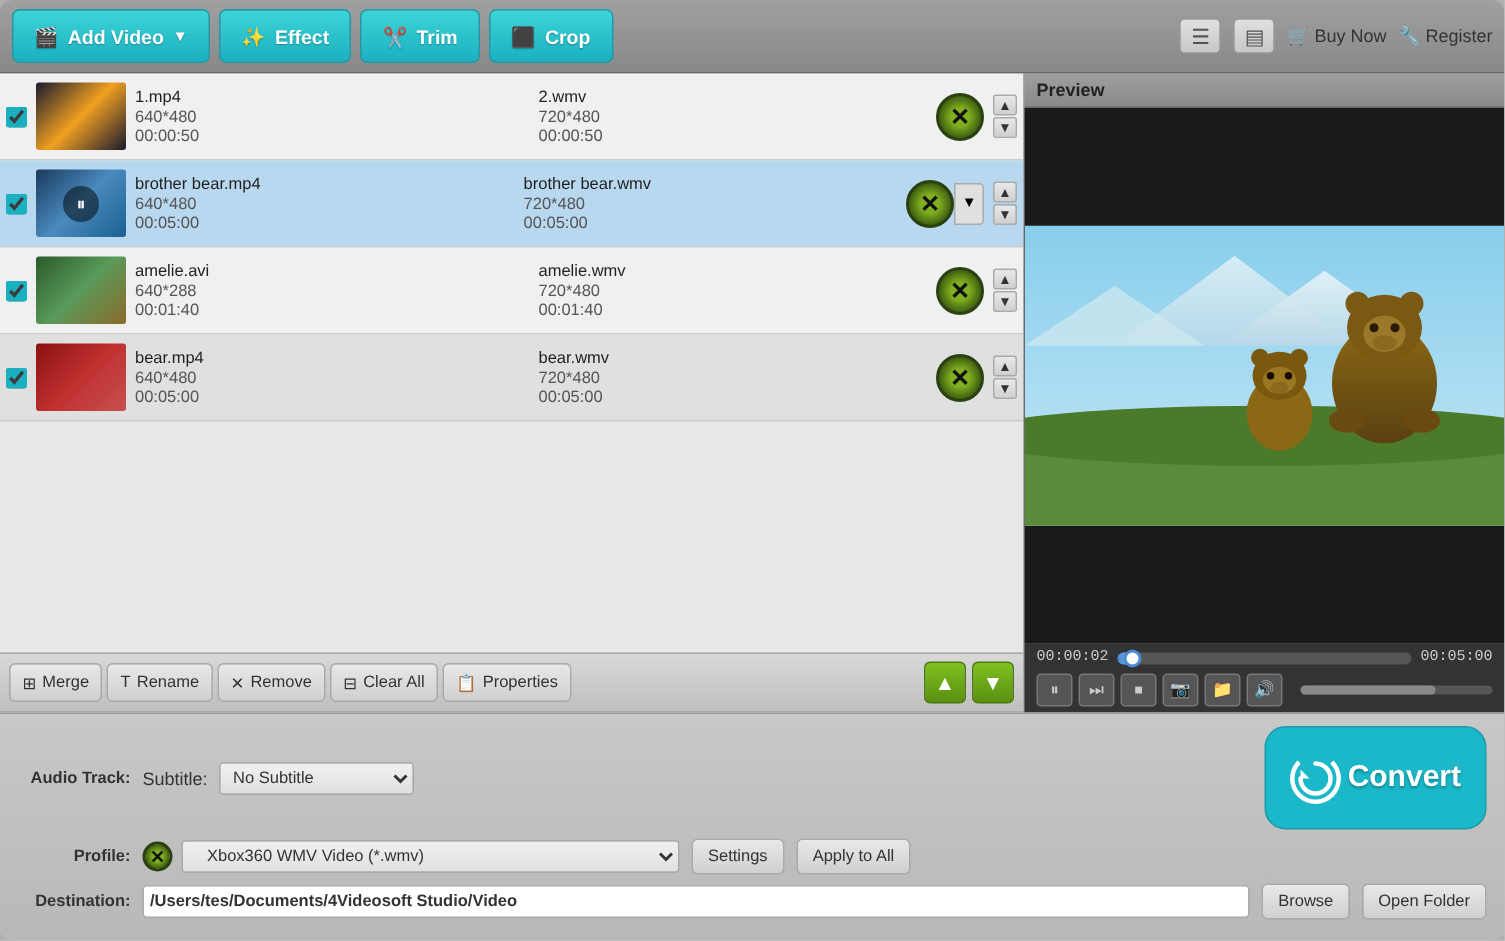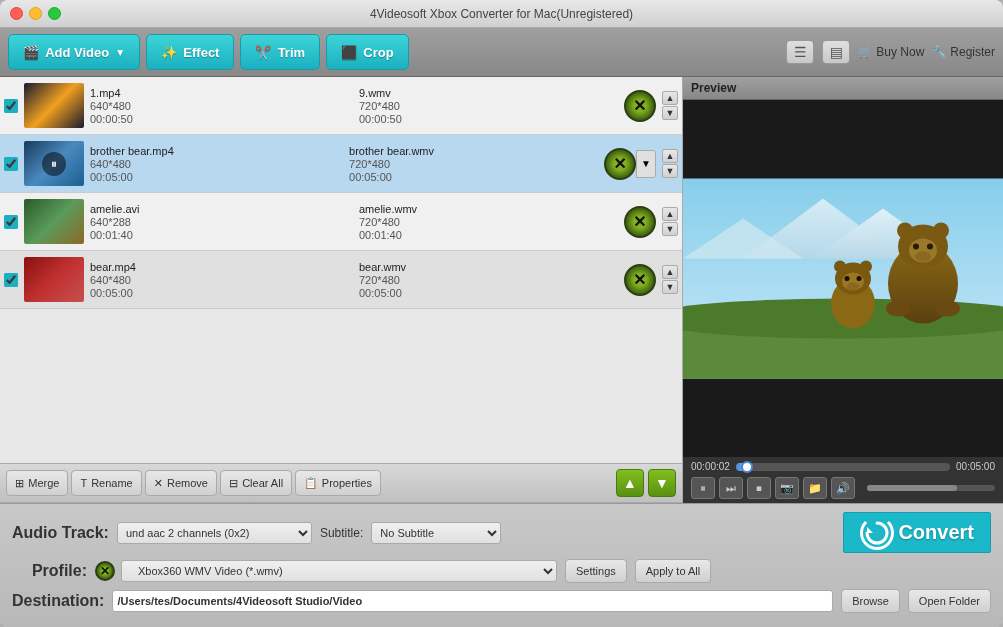--- a/index.html
+++ b/index.html
@@ -287,20 +287,21 @@
     }
     .preview-video {
       flex: 1;
       background: #1a1a1a;
       position: relative;
       overflow: hidden;
     }
     .preview-controls {
       background: #333;
       padding: 4px 8px;
+      font-family: Liberation Mono, monospace;
     }
     .time-bar {
       display: flex;
       align-items: center;
       gap: 6px;
       margin-bottom: 5px;
     }
     .time-text {
       color: #ccc;
       font-size: 10px;
@@ -368,40 +369,40 @@
       padding: 8px 12px;
       border-top: 1px solid #999;
     }
     .settings-row {
       display: flex;
       align-items: center;
       gap: 8px;
       margin-bottom: 6px;
     }
     .settings-label {
-      font-size: 16px;
+      font-size: 11px;
       font-weight: bold;
       color: #333;
       white-space: nowrap;
       min-width: 75px;
       text-align: right;
     }
     .settings-select {
       height: 22px;
       border: 1px solid #aaa;
       border-radius: 3px;
       background: linear-gradient(to bottom, #f0f0f0, #e0e0e0);
       font-size: 11px;
       padding: 0 4px;
       cursor: pointer;
       color: #333;
     }
     .audio-select { width: 195px; }
     .subtitle-select { width: 130px; }
-    .profile-select { width: 436px; padding-left: 12px; }
+    .profile-select { width: 332px; padding-left: 12px; }
     .dest-input {
       flex: 1;
       height: 22px;
       border: 1px solid #aaa;
       border-radius: 3px;
       background: white;
       font-size: 11px;
       padding: 0 4px;
       color: #333;
       font-weight: bold;
@@ -417,26 +418,26 @@
       height: 24px;
       white-space: nowrap;
     }
     .convert-section {
       display: flex;
       align-items: center;
       justify-content: center;
       gap: 4px;
       background: #1ab8c8;
       border: 1px solid #1a9aaa;
-      border-radius: 2px;
+      border-radius: 14px;
       padding: 6px 16px;
       cursor: pointer;
       margin-left: auto;
       min-width: 120px;
-      height: 41px;
+      height: 69px;
     }
     .convert-icon {
       width: 36px;
       height: 36px;
       border: 3px solid white;
       border-radius: 50%;
       display: flex;
       align-items: center;
       justify-content: center;
       color: white;
@@ -452,28 +453,20 @@
       font-size: 12px;
       color: #333;
       font-weight: normal;
     }
   </style>
 </head>
 <body>
 
 <div class="app-window">
 
-  <div class="title-bar">
-    <div class="window-controls">
-      <div class="btn-close"></div>
-      <div class="btn-min"></div>
-      <div class="btn-max"></div>
-    </div>
-    <span class="title-text">4Videosoft Xbox Converter for Mac(Unregistered)</span>
-  </div>
 
   <div class="toolbar">
     <button class="toolbar-btn">
       <span>🎬</span>
       <span>Add Video</span>
       <span style="font-size:10px;">▼</span>
     </button>
     <button class="toolbar-btn">
       <span>✨</span>
       <span>Effect</span>
@@ -503,21 +496,21 @@
   <div class="main-content">
 
     <div class="left-panel">
       <div class="file-list">
 
         <div class="file-item">
           <input type="checkbox" class="file-checkbox" checked="" style="">
           <div class="file-thumb thumb-1"></div>
           <div class="file-info">
             <span class="name">1.mp4</span>
-            <span class="name">9.wmv</span>
+            <span class="name">2.wmv</span>
             <span class="dim">640*480</span>
             <span class="dim">720*480</span>
             <span class="dur">00:00:50</span>
             <span class="dur">00:00:50</span>
           </div>
           <div class="file-actions">
             <div class="xbox-icon">✕</div>
           </div>
           <div class="arrows-col">
             <div class="small-arrow-btn">▲</div>
@@ -698,23 +691,20 @@
           </div>
         </div>
       </div>
     </div>
   </div>
 
   <div class="settings-panel">
 
     <div class="settings-row">
       <span class="settings-label">Audio Track:</span>
-      <select class="settings-select audio-select">
-        <option>und aac 2 channels (0x2)</option>
-      </select>
       <span class="subtitle-label">Subtitle:</span>
       <select class="settings-select subtitle-select">
         <option>No Subtitle</option>
       </select>
 
       <div style="margin-left: auto; display: flex; align-items: center;">
         <div class="convert-section">
           <div class="convert-icon" style="border: 3px solid white; border-top-color: transparent; width:34px; height:34px; border-radius:50%; animation: none;">
             <svg width="28" height="28" viewBox="0 0 28 28">
               <path d="M14 4 A10 10 0 1 1 4 14" stroke="white" stroke-width="3" fill="none" stroke-linecap="round"></path>

